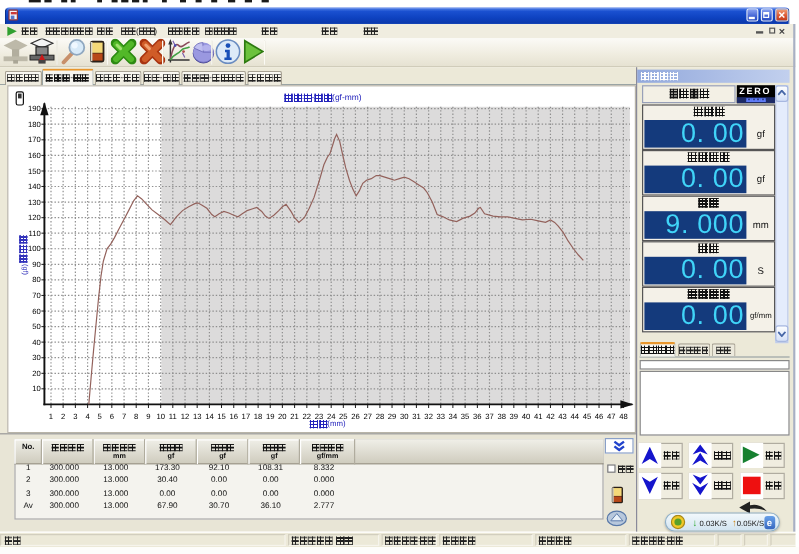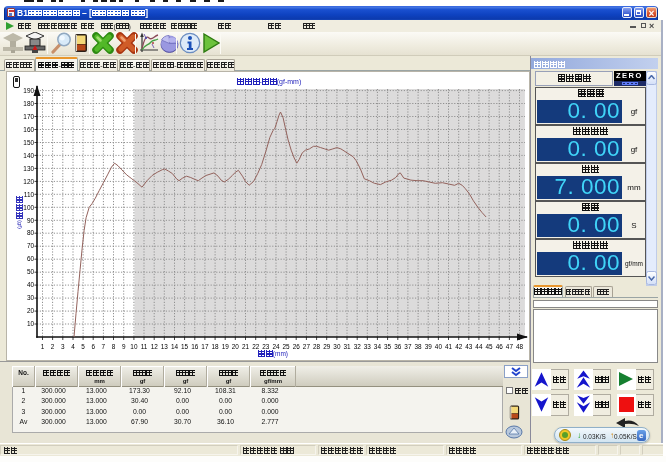--- a/index.html
+++ b/index.html
@@ -25,40 +25,20 @@
 <div style="position:absolute;left:150px;top:0px;width:5px;height:2px;background:#1a1a1a;"></div>
 <div style="position:absolute;left:163px;top:0px;width:5px;height:2px;background:#1a1a1a;"></div>
 <div style="position:absolute;left:176px;top:0px;width:5px;height:2px;background:#1a1a1a;"></div>
 <div style="position:absolute;left:190px;top:0px;width:6px;height:2px;background:#1a1a1a;"></div>
 <div style="position:absolute;left:204px;top:0px;width:6px;height:2px;background:#1a1a1a;"></div>
 <div style="position:absolute;left:218px;top:0px;width:6px;height:2px;background:#1a1a1a;"></div>
 <div style="position:absolute;left:4px;top:6px;width:654px;height:14px;background:linear-gradient(180deg,#4a7ae4 0%,#1a50d0 20%,#0e42c0 60%,#0c3aae 92%,#1748b8 100%);border-radius:4px 4px 0 0;border-left:1px solid #0a2f8c;border-right:1px solid #0a2f8c;border-top:1px solid #3a6ae0;"></div>
 <div style="position:absolute;left:7px;top:8px;width:8px;height:9px;background:#f4f4f8;border:1px solid #983838;border-radius:1px;"></div>
 <div style="position:absolute;left:8.5px;top:9.5px;width:5px;height:2px;background:#cc3838;"></div>
 <div style="position:absolute;left:8.5px;top:12.5px;width:3px;height:3px;background:#5878c8;"></div>
-<div style="position:absolute;left:17px;top:7px;width:400px;height:12px;display:flex;align-items:center;">
-      <span style="font-weight:bold;font-size:8.5px;color:#fff;">B1</span>
-      <i class="z" style="width:6.8px;height:6.8px;--c:#fff;margin-right:0.7px;vertical-align:middle"></i>
-      <i class="z" style="width:6.8px;height:6.8px;--c:#fff;margin-right:0.7px;vertical-align:middle"></i>
-      <i class="z" style="width:6.8px;height:6.8px;--c:#fff;margin-right:0.7px;vertical-align:middle"></i>
-      <i class="z" style="width:6.8px;height:6.8px;--c:#fff;margin-right:0.7px;vertical-align:middle"></i>
-      <i class="z" style="width:6.8px;height:6.8px;--c:#fff;margin-right:0.7px;vertical-align:middle"></i>
-      <i class="z" style="width:6.8px;height:6.8px;--c:#fff;margin-right:0.7px;vertical-align:middle"></i>
-      <i class="z" style="width:6.8px;height:6.8px;--c:#fff;margin-right:0px;vertical-align:middle"></i>
-      <span style="color:#fff;font-size:8.5px;font-weight:bold;">&nbsp;–&nbsp;[</span>
-      <i class="z" style="width:6.8px;height:6.8px;--c:#fff;margin-right:0.7px;vertical-align:middle"></i>
-      <i class="z" style="width:6.8px;height:6.8px;--c:#fff;margin-right:0.7px;vertical-align:middle"></i>
-      <i class="z" style="width:6.8px;height:6.8px;--c:#fff;margin-right:0.7px;vertical-align:middle"></i>
-      <i class="z" style="width:6.8px;height:6.8px;--c:#fff;margin-right:0.7px;vertical-align:middle"></i>
-      <i class="z" style="width:6.8px;height:6.8px;--c:#fff;margin-right:0px;vertical-align:middle"></i>
-      <span style="color:#fff;font-size:8.5px;">&nbsp;</span>
-      <i class="z" style="width:6.8px;height:6.8px;--c:#fff;margin-right:0.7px;vertical-align:middle"></i>
-      <i class="z" style="width:6.8px;height:6.8px;--c:#fff;margin-right:0px;vertical-align:middle"></i>
-      <span style="color:#fff;font-size:8.5px;font-weight:bold;">]</span>
-    </div>
 <div style="position:absolute;left:622px;top:7px;width:10px;height:11px;background:linear-gradient(180deg,#88a0f0,#3a5cd0 70%,#2a4cc0);border:1px solid #e8ecf8;border-radius:2px;"></div>
 <div style="position:absolute;left:624px;top:14px;width:5px;height:2px;background:#fff;"></div>
 <div style="position:absolute;left:634px;top:7px;width:10px;height:11px;background:linear-gradient(180deg,#88a0f0,#3a5cd0 70%,#2a4cc0);border:1px solid #e8ecf8;border-radius:2px;"></div>
 <div style="position:absolute;left:636px;top:10px;width:5px;height:5px;border:1px solid #fff;border-top:2px solid #fff;"></div>
 <div style="position:absolute;left:646px;top:7px;width:11px;height:11px;background:linear-gradient(180deg,#f09a70,#da5430 60%,#c23c1c);border:1px solid #f0d8c8;border-radius:2px;"></div>
 <div style="position:absolute;left:648.5px;top:7.5px;font-size:10px;line-height:11px;color:#fff;white-space:nowrap;font-weight:bold;">×</div>
 <div style="position:absolute;left:0px;top:20px;width:666px;height:11.5px;background:#f0ede0;"></div>
 <svg style="position:absolute;left:6px;top:22px" width="9" height="8">
       <polygon points="0,0 8,4 0,8" fill="#30a030"></polygon>
     </svg>
@@ -668,21 +648,21 @@
 <div style="position:absolute;left:536.5px;top:137.5px;width:85.5px;height:23.5px;background:#143a7c;display:flex;align-items:center;justify-content:flex-end;">
       <span style="color:#40d4f8;font-size:22.5px;letter-spacing:0.5px;margin-right:2px;font-family:'Liberation Sans',sans-serif;">0. 00</span>
     </div>
 <div style="position:absolute;left:622px;top:137.5px;width:24px;height:23.5px;display:flex;align-items:center;justify-content:center;font-size:8px;color:#111;">gf</div>
 <div style="position:absolute;left:535px;top:163px;width:111px;height:37.5px;background:#f4f1e8;border:1.5px solid #555;"></div>
 <div style="position:absolute;left:536px;top:164px;width:109px;height:10.5px;display:flex;align-items:center;justify-content:center;">
       <i class="z" style="width:8px;height:8px;--c:#111;margin-right:1px;vertical-align:middle"></i>
       <i class="z" style="width:8px;height:8px;--c:#111;margin-right:0px;vertical-align:middle"></i>
     </div>
 <div style="position:absolute;left:536.5px;top:175.5px;width:85.5px;height:23.5px;background:#143a7c;display:flex;align-items:center;justify-content:flex-end;">
-      <span style="color:#40d4f8;font-size:22.5px;letter-spacing:0.5px;margin-right:2px;font-family:'Liberation Sans',sans-serif;">7. 000</span>
+      <span style="color:#40d4f8;font-size:22.5px;letter-spacing:0.5px;margin-right:2px;font-family:'Liberation Sans',sans-serif;">9. 000</span>
     </div>
 <div style="position:absolute;left:622px;top:175.5px;width:24px;height:23.5px;display:flex;align-items:center;justify-content:center;font-size:8px;color:#111;">mm</div>
 <div style="position:absolute;left:535px;top:201px;width:111px;height:37.5px;background:#f4f1e8;border:1.5px solid #555;"></div>
 <div style="position:absolute;left:536px;top:202px;width:109px;height:10.5px;display:flex;align-items:center;justify-content:center;">
       <i class="z" style="width:8px;height:8px;--c:#111;margin-right:1px;vertical-align:middle"></i>
       <i class="z" style="width:8px;height:8px;--c:#111;margin-right:0px;vertical-align:middle"></i>
     </div>
 <div style="position:absolute;left:536.5px;top:213.5px;width:85.5px;height:23.5px;background:#143a7c;display:flex;align-items:center;justify-content:flex-end;">
       <span style="color:#40d4f8;font-size:22.5px;letter-spacing:0.5px;margin-right:2px;font-family:'Liberation Sans',sans-serif;">0. 00</span>
     </div>

